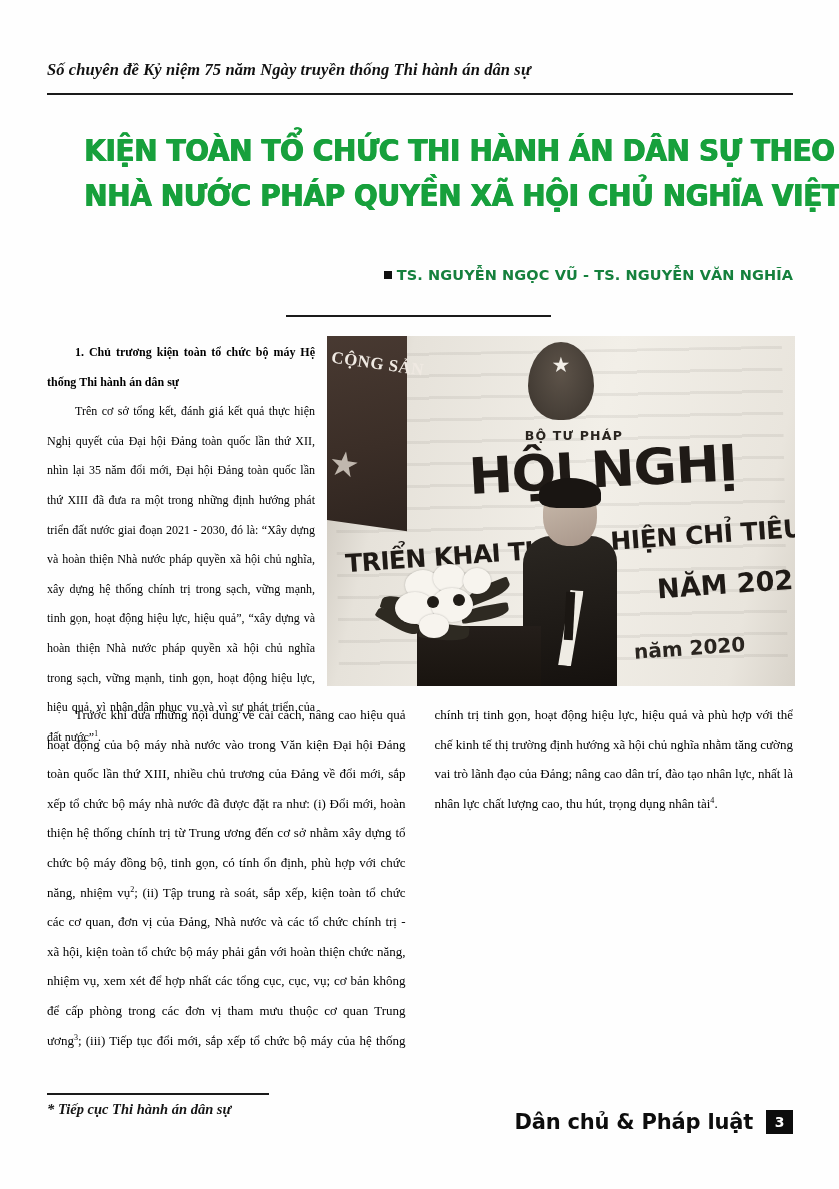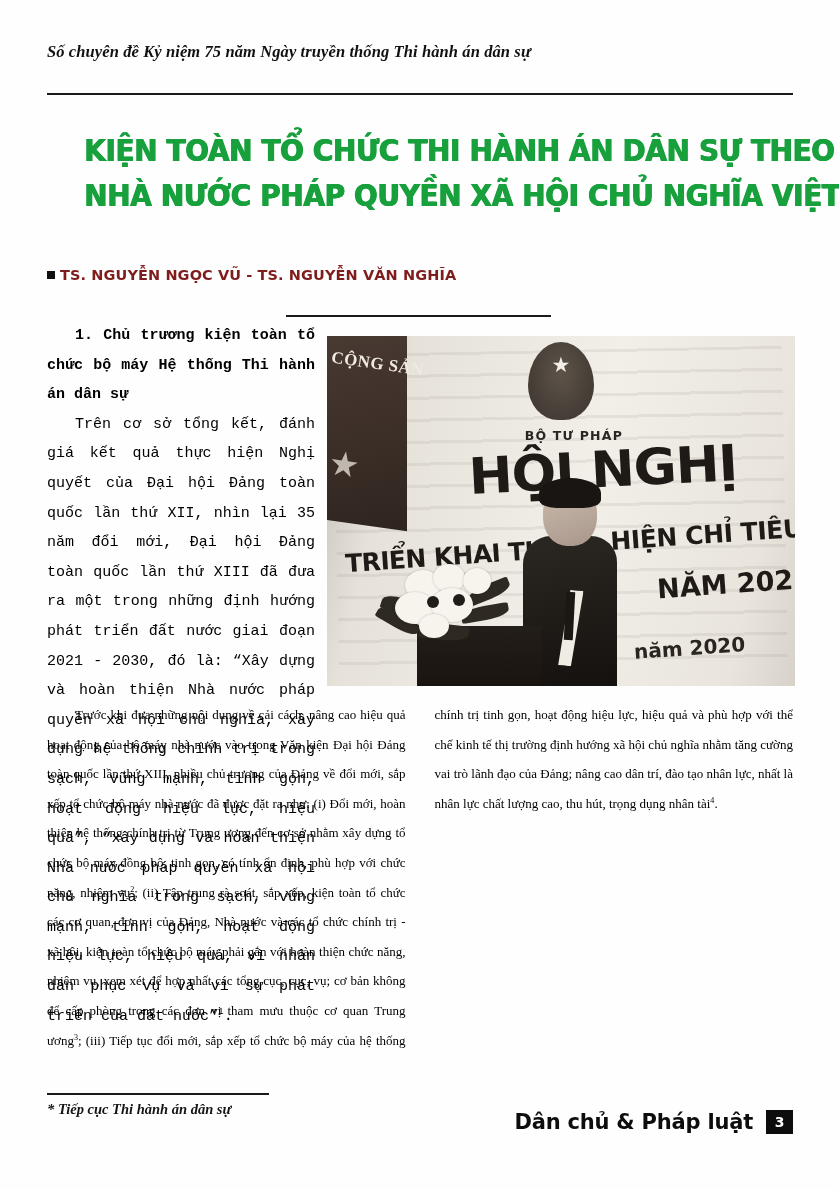--- a/index.html
+++ b/index.html
@@ -21,21 +21,21 @@
     left: 0; top: 0;
     width: 839px;
     height: 1189px;
     background: #fefefe;
   }
 
   
   .runhead {
     position: absolute;
     left: 47px;
-    top: 42px;
+    top: 60px;
     width: 745px;
     font-family: "Liberation Serif", "DejaVu Serif", serif;
     font-style: italic;
     font-weight: 700;
     font-size: 16.5px;
     letter-spacing: 0.1px;
     color: #111;
     white-space: nowrap;
   }
   .runhead-rule {
@@ -67,26 +67,26 @@
     white-space: nowrap;
     text-shadow: 0.6px 0 0 #17a03c, -0.6px 0 0 #17a03c;
   }
 
   
   .byline {
     position: absolute;
     left: 47px;
     top: 265px;
     width: 746px;
-    text-align: left;
+    text-align: right;
     font-family: "DejaVu Sans", "Liberation Sans", sans-serif;
     font-weight: 700;
     font-size: 14.5px;
     line-height: 21px;
-    color: #7f1d1d;
+    color: #15803d;
     letter-spacing: 0.1px;
   }
   .byline .sq {
     display: inline-block;
     width: 8px;
     height: 8px;
     background: #101010;
     margin-right: 5px;
     vertical-align: 1px;
   }
@@ -341,28 +341,27 @@
     height: 5px;
     background: #1a1613;
     transform: rotate(-28deg);
     border-radius: 3px;
   }
 
   
   .colL-top {
     position: absolute;
     left: 47px;
-    top: 321px;
+    top: 338px;
     width: 268px;
-    font-size: 15px;
+    font-size: 12px;
     line-height: 29.6px;
     text-align: justify;
     text-justify: inter-word;
     hyphens: none;
-    font-family: Liberation Mono, monospace;
   }
   .full-flow {
     position: absolute;
     left: 47px;
     top: 700px;
     width: 746px;
     column-count: 2;
     column-gap: 29px;
     column-fill: auto;
     height: 372px;

